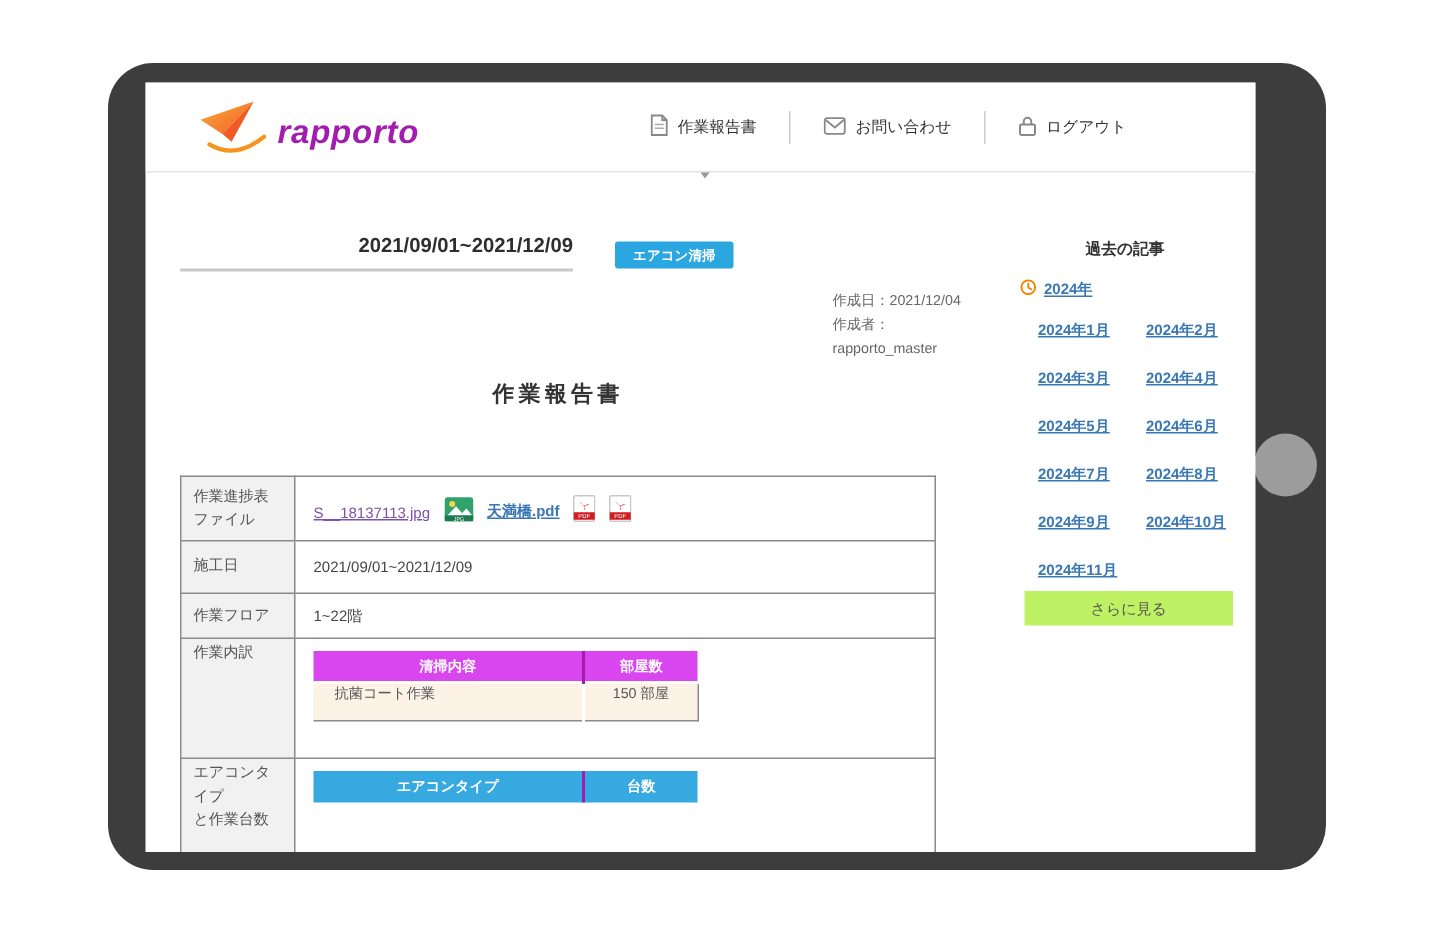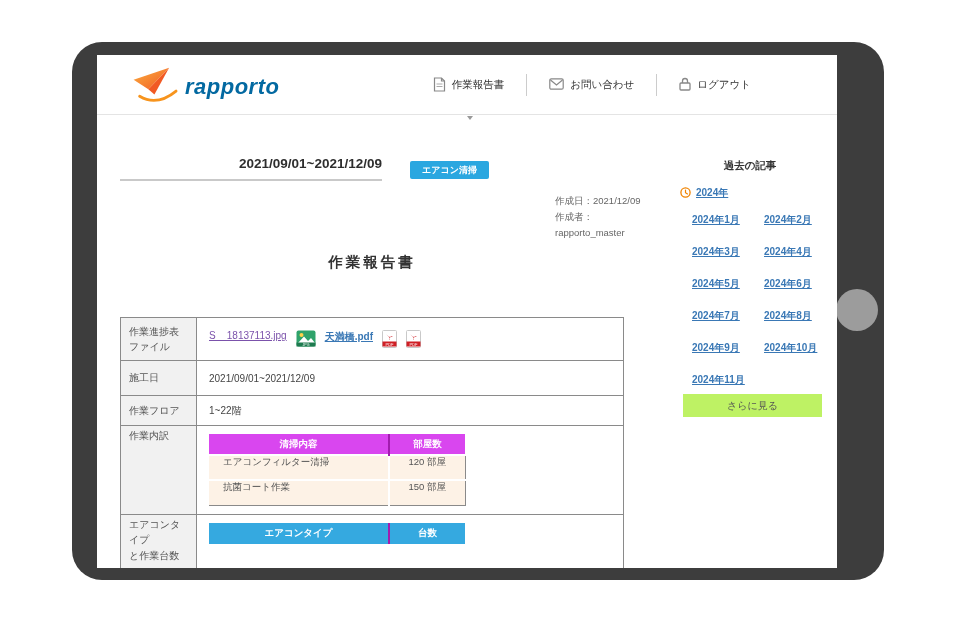--- a/index.html
+++ b/index.html
@@ -26,21 +26,21 @@
     background: #ffffff; overflow: hidden;
   }
   
   .app-header {
     position: absolute; left: 0; top: 0; width: 100%; height: 60px;
     background: #fff; border-bottom: 1px solid #e4e4e4;
   }
   .logo { position: absolute; left: 34px; top: 9px; display: flex; align-items: center; cursor: pointer; }
   .logo-text {
     font-style: italic; font-size: 22px; font-weight: 600;
-    color: #0369a1; letter-spacing: .5px; margin-left: 2px;
+    color: #a21caf; letter-spacing: .5px; margin-left: 2px;
   }
   .nav { position: absolute; right: 64px; top: 0; height: 60px; display: flex; align-items: center; }
   .nav-item {
     display: flex; align-items: center; gap: 6px;
     font-size: 10.5px; color: #333; padding: 0 22px;
     position: relative; cursor: pointer; white-space: nowrap;
   }
   .nav-divider { width: 1px; height: 22px; background: #ccc; }
   .caret-down {
     position: absolute; left: 50%; top: 39px; margin-left: -2px;
@@ -71,21 +71,21 @@
     border-collapse: collapse; table-layout: fixed;
   }
   .report-table td { border: 1px solid #8a8a8a; vertical-align: middle; }
   .report-table td.lbl {
     width: 76px; background: #f1f1f1; color: #555;
     font-size: 10px; line-height: 1.55; padding: 2px 8px;
     white-space: pre-line;
   }
   .report-table td.val { font-size: 10px; color: #444; padding: 6px 12px; background:#fff; }
   .report-table tr.tall td { vertical-align: top; }
-  .file-row { display: flex; align-items: flex-start; gap: 9px; }
+  .file-row { display: flex; align-items: flex-end; gap: 9px; }
   .link-jpg { color: #7b52ab; text-decoration: underline; font-size: 10px; cursor: pointer; }
   .link-pdf { color: #3a78b5; text-decoration: underline; font-size: 10px; font-weight: bold; cursor: pointer; }
   .icon-btn { cursor: pointer; display: inline-flex; }
   
   .inner-table { border-collapse: collapse; margin: 2px 0; }
   .inner-table th, .inner-table td { font-size: 9.5px; }
   .inner-table th {
     height: 21px; color: #fff; font-weight: bold; text-align: center;
     border-left: 2px solid #a21caf;
   }
@@ -178,21 +178,21 @@
           </span>
           <span>ログアウト</span>
         </div>
       </div>
     </div>
 
     <div class="title-block">2021/09/01~2021/12/09</div>
     <div class="tag-badge">エアコン清掃</div>
 
     <div class="meta">
-      <div>作成日：2021/12/09</div>
+      <div>作成日：2021/12/04</div>
       <div>作成者：</div>
       <div>rapporto_master</div>
     </div>
 
     <div class="report-title">作業報告書</div>
 
     <table class="report-table">
       <tbody>
           <tr style="height:43px;">
         <td class="lbl">作業進捗表
@@ -240,24 +240,20 @@
       <tr class="tall" style="height:80px;">
         <td class="lbl">作業内訳</td>
         <td class="val">
           <table class="inner-table inner-orange">
             <tbody>
                   <tr>
               <th>清掃内容</th>
               <th>部屋数</th>
             </tr>
             <tr>
-              <td>エアコンフィルター清掃</td>
-              <td>120 部屋</td>
-            </tr>
-            <tr>
               <td>抗菌コート作業</td>
               <td>150 部屋</td>
             </tr>
           </tbody>
               </table>
         </td>
       </tr>
       <tr class="tall" style="height:120px;">
         <td class="lbl">エアコンタイプ
 と作業台数</td>

